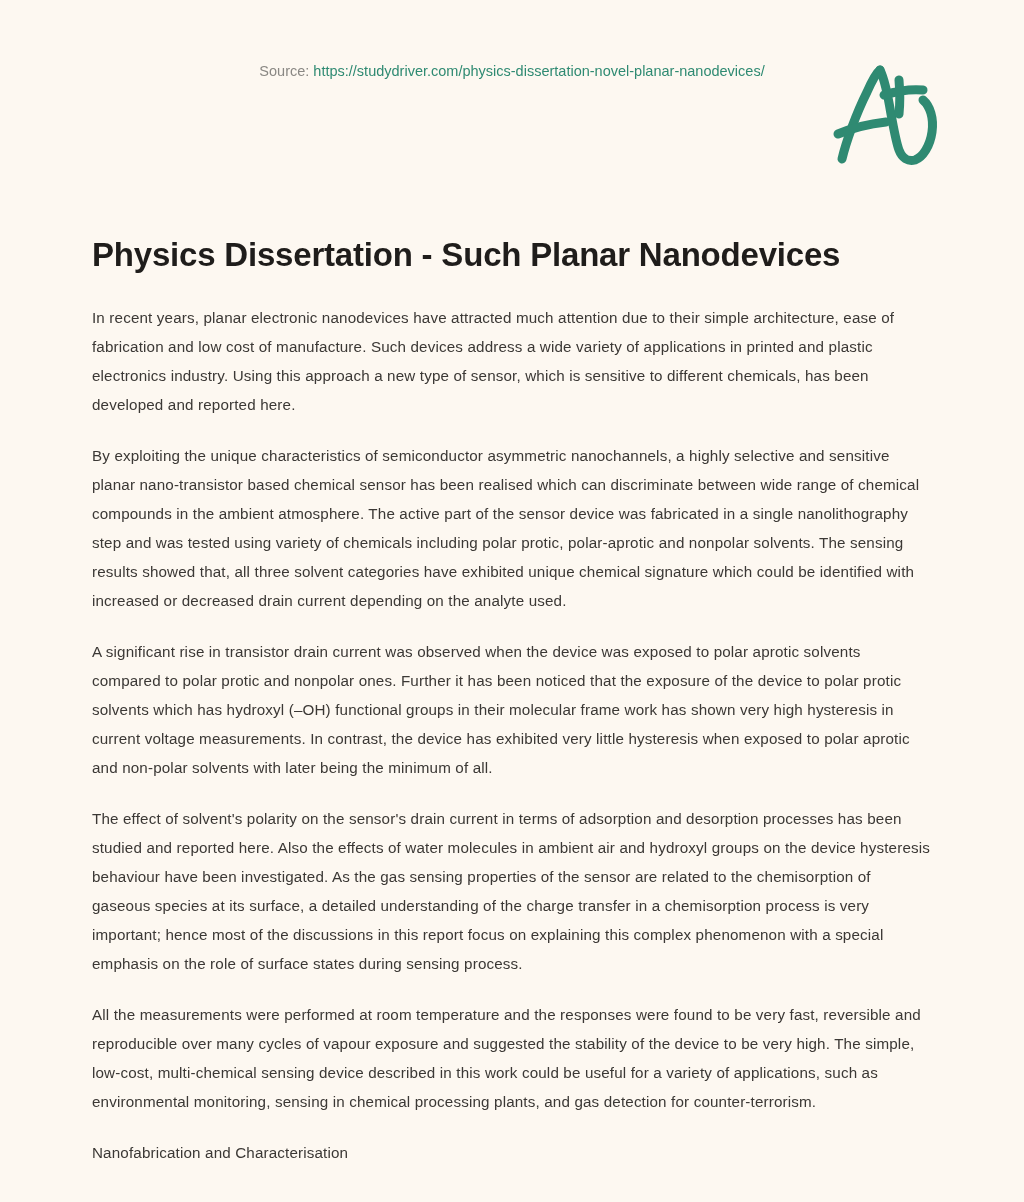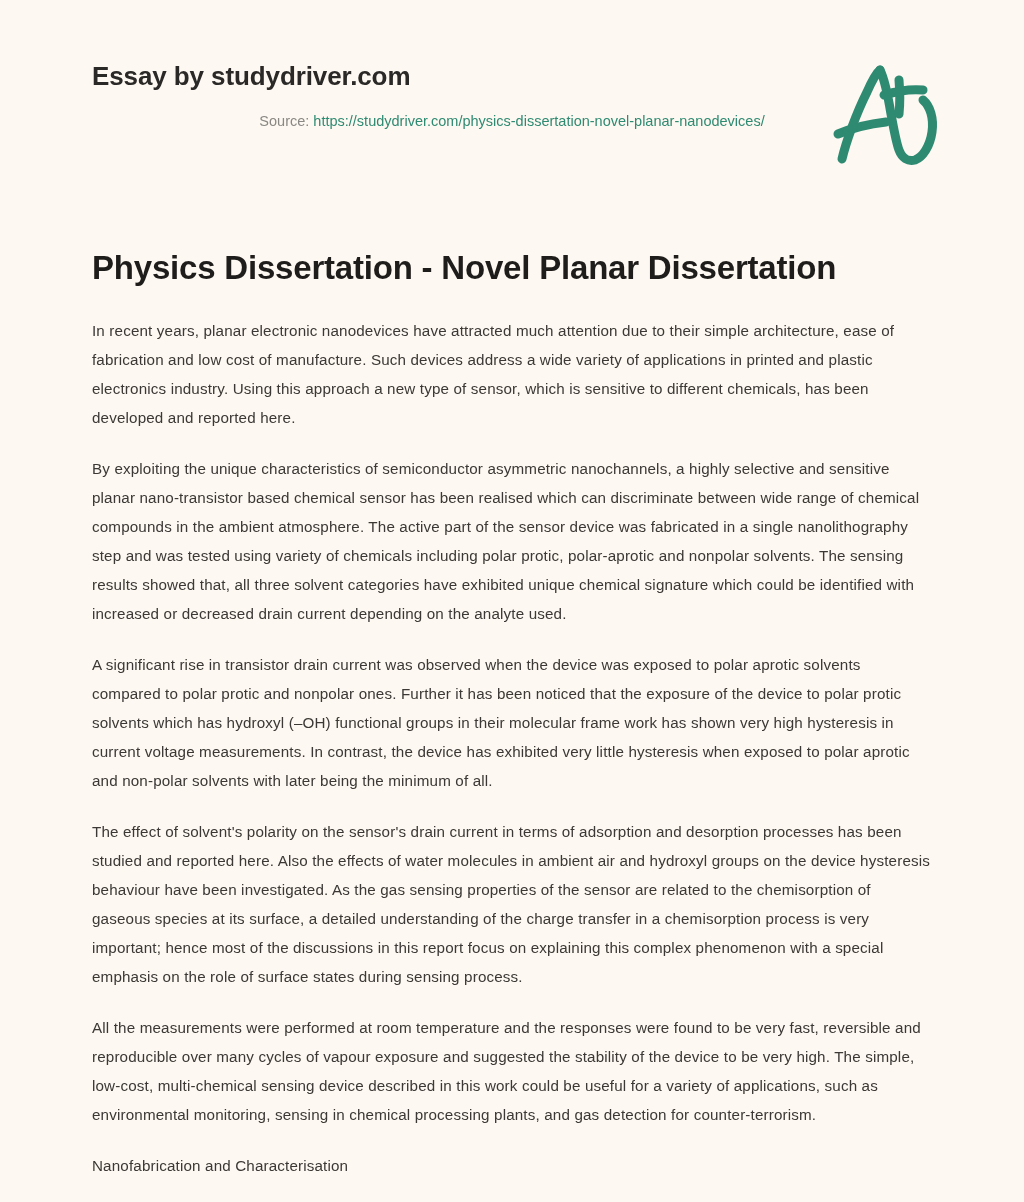--- a/index.html
+++ b/index.html
@@ -97,21 +97,20 @@
   .article p:last-child {
     margin-bottom: 0;
   }
 </style>
 </head>
 <body>
 
 <div class="page">
 
   <div class="header">
-    <div class="brand-line">Essay by studydriver.com</div>
     <div class="source-line">
       <span class="source-label">Source:</span>
       <a class="source-url" href="#">https://studydriver.com/physics-dissertation-novel-planar-nanodevices/</a>
     </div>
 
     <div class="logo">
       <svg viewBox="0 0 130 118" xmlns="http://www.w3.org/2000/svg" aria-hidden="true">
         <g fill="none" stroke="#2f8a72" stroke-width="9" stroke-linecap="round" stroke-linejoin="round">
 
           <path d="M20 103 C 24 86, 34 58, 45 36 C 49 27, 53 18, 58 14"></path>
@@ -121,21 +120,21 @@
           <path d="M16 78 C 28 73, 46 68, 64 66"></path>
 
           <path d="M77 24 C 78 36, 78 48, 77 58"></path>
 
           <path d="M62 39 C 75 35, 90 33, 101 34"></path>
         </g>
       </svg>
     </div>
   </div>
 
-  <h1 class="title">Physics Dissertation - Novel Planar Dissertation</h1>
+  <h1 class="title">Physics Dissertation - Such Planar Nanodevices</h1>
 
   <div class="article">
     <p>In recent years, planar electronic nanodevices have attracted much attention due to their simple architecture, ease of fabrication and low cost of manufacture. Such devices address a wide variety of applications in printed and plastic electronics industry. Using this approach a new type of sensor, which is sensitive to different chemicals, has been developed and reported here.</p>
     <p>By exploiting the unique characteristics of semiconductor asymmetric nanochannels, a highly selective and sensitive planar nano-transistor based chemical sensor has been realised which can discriminate between wide range of chemical compounds in the ambient atmosphere. The active part of the sensor device was fabricated in a single nanolithography step and was tested using variety of chemicals including polar protic, polar-aprotic and nonpolar solvents. The sensing results showed that, all three solvent categories have exhibited unique chemical signature which could be identified with increased or decreased drain current depending on the analyte used.</p>
     <p>A significant rise in transistor drain current was observed when the device was exposed to polar aprotic solvents compared to polar protic and nonpolar ones. Further it has been noticed that the exposure of the device to polar protic solvents which has hydroxyl (–OH) functional groups in their molecular frame work has shown very high hysteresis in current voltage measurements. In contrast, the device has exhibited very little hysteresis when exposed to polar aprotic and non-polar solvents with later being the minimum of all.</p>
     <p>The effect of solvent's polarity on the sensor's drain current in terms of adsorption and desorption processes has been studied and reported here. Also the effects of water molecules in ambient air and hydroxyl groups on the device hysteresis behaviour have been investigated. As the gas sensing properties of the sensor are related to the chemisorption of gaseous species at its surface, a detailed understanding of the charge transfer in a chemisorption process is very important; hence most of the discussions in this report focus on explaining this complex phenomenon with a special emphasis on the role of surface states during sensing process.</p>
     <p>All the measurements were performed at room temperature and the responses were found to be very fast, reversible and reproducible over many cycles of vapour exposure and suggested the stability of the device to be very high. The simple, low-cost, multi-chemical sensing device described in this work could be useful for a variety of applications, such as environmental monitoring, sensing in chemical processing plants, and gas detection for counter-terrorism.</p>
     <p>Nanofabrication and Characterisation</p>
 
   </div>

